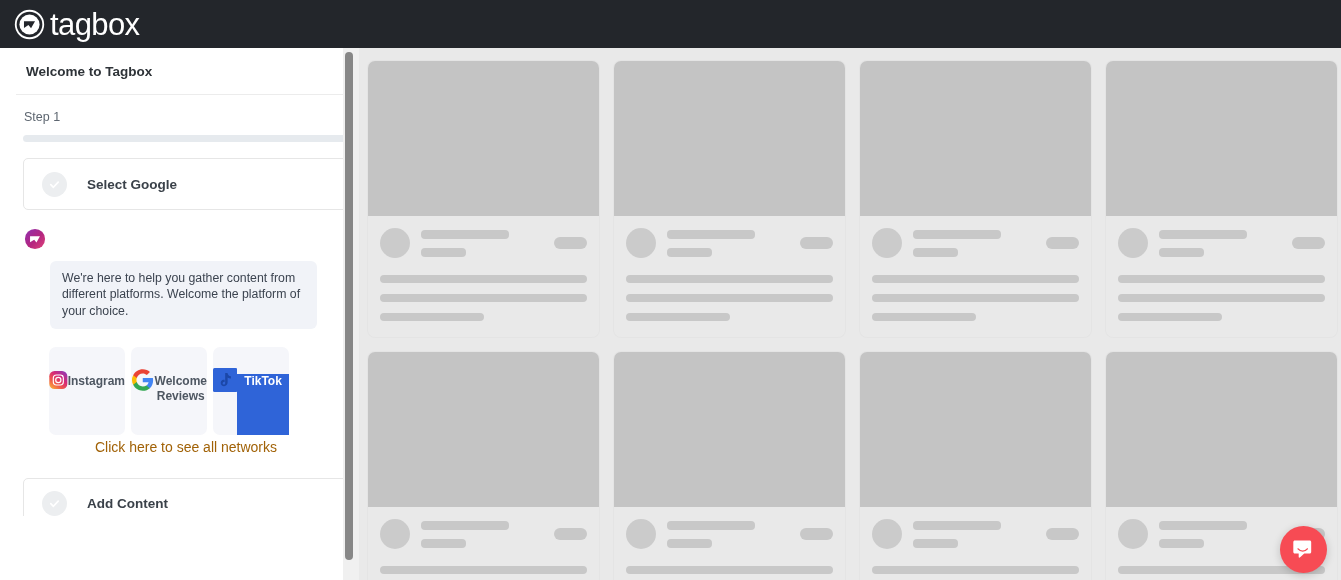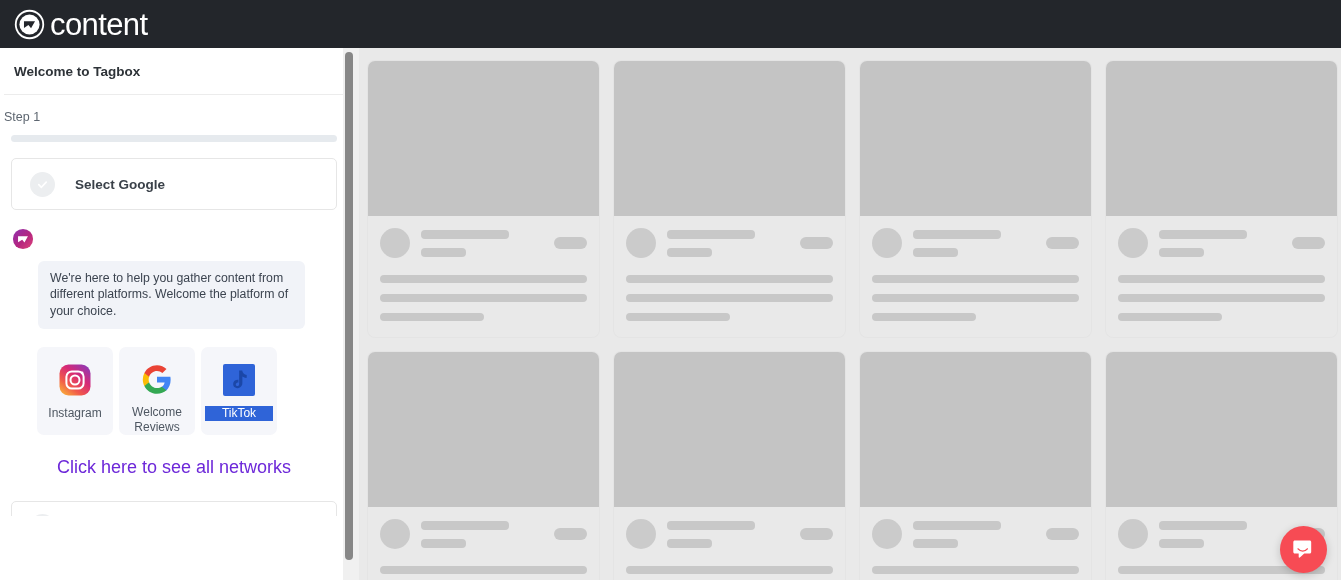--- a/index.html
+++ b/index.html
@@ -21,34 +21,34 @@
   }
   .logo { display: flex; align-items: center; margin-left: 14px; }
   .logo-mark { width: 31px; height: 31px; flex: 0 0 31px; }
   .logo-text {
     color: #ffffff; font-size: 31px; line-height: 31px;
     margin-left: 5px; letter-spacing: -0.6px; font-weight: 400;
   }
 
   
   .sidebar {
-    position: absolute; left: 4px; top: 48px;
+    position: absolute; left: 16px; top: 48px;
     width: 343px; height: 468px;
     background: #ffffff;
     overflow: hidden;
   }
   .sidebar-head {
     height: 47px; display: flex; align-items: center;
     padding-left: 10px;
     border-bottom: 1px solid #ececec;
   }
   .sidebar-title { font-size: 13.5px; font-weight: bold; color: #2e3338; }
 
   .step-label {
-    margin: 15px 0 0 0;
+    margin: 15px 0 0 8px;
     font-size: 12.5px; color: #5d6670;
   }
   .progress-track {
     margin: 11px 10px 0 7px;
     height: 7px; border-radius: 4px; background: #e6eaee;
     position: relative; overflow: hidden;
   }
   .progress-fill { height: 100%; background: #c4ccd4; border-radius: 4px; }
 
   .panel-card {
@@ -73,36 +73,37 @@
     padding: 9px 12px 10px 12px;
     font-size: 12.3px; line-height: 16.3px; color: #3c4450;
     max-width: 267px;
   }
   .msg-wrap.indent { margin-left: 34px; margin-top: 11px; }
 
   .platforms { display: flex; gap: 6px; margin: 18px 0 0 33px; }
   .platform-tile {
     width: 76px; height: 88px;
     background: #f5f6fa; border-radius: 7px;
-    display: flex; flex-direction: column; align-items: center;
+    display: flex; 
     padding-top: 17px;
+    font-weight: bold;
   }
   .platform-icon { width: 32px; height: 32px; }
   .platform-name {
     margin-top: 10px; font-size: 12px; line-height: 15px;
     color: #4e5762; text-align: center; width: 68px;
   }
   .platform-name.selected {
     background: #2f64d8; color: #ffffff; padding: 0 1px;
   }
 
   .all-networks-link {
     display: block; text-align: center;
-    margin: 22px 10px 0 7px;
-    font-size: 18px; color: #6d28d9; text-decoration: none;
+    margin: 4px 10px 0 7px;
+    font-size: 14px; color: #a16207; text-decoration: none;
   }
 
   
   .scrollbar-track {
     position: absolute; left: 343px; top: 48px;
     width: 16px; height: 532px; background: #f0f0f0;
   }
   .scrollbar-thumb {
     position: absolute; left: 345px; top: 52px;
     width: 8px; height: 508px; border-radius: 4px;
@@ -154,21 +155,21 @@
 
 <div class="app">
 
   <div class="topbar">
     <div class="logo">
       <svg class="logo-mark" viewBox="0 0 32 32">
         <circle cx="16" cy="16" r="14.2" fill="none" stroke="#ffffff" stroke-width="1.9"></circle>
         <circle cx="16" cy="16" r="10.4" fill="#ffffff"></circle>
         <path d="M10.3 12.6 H21.7 L17.6 19.8 L14.9 16.6 L10.3 19.6 Z" fill="#23262b"></path>
       </svg>
-      <span class="logo-text">content</span>
+      <span class="logo-text">tagbox</span>
     </div>
   </div>
 
   <div class="sidebar">
 
     <div class="sidebar-head">
       <span class="sidebar-title">Welcome to Tagbox</span>
     </div>
 
     <div class="step-label">Step 1</div>

